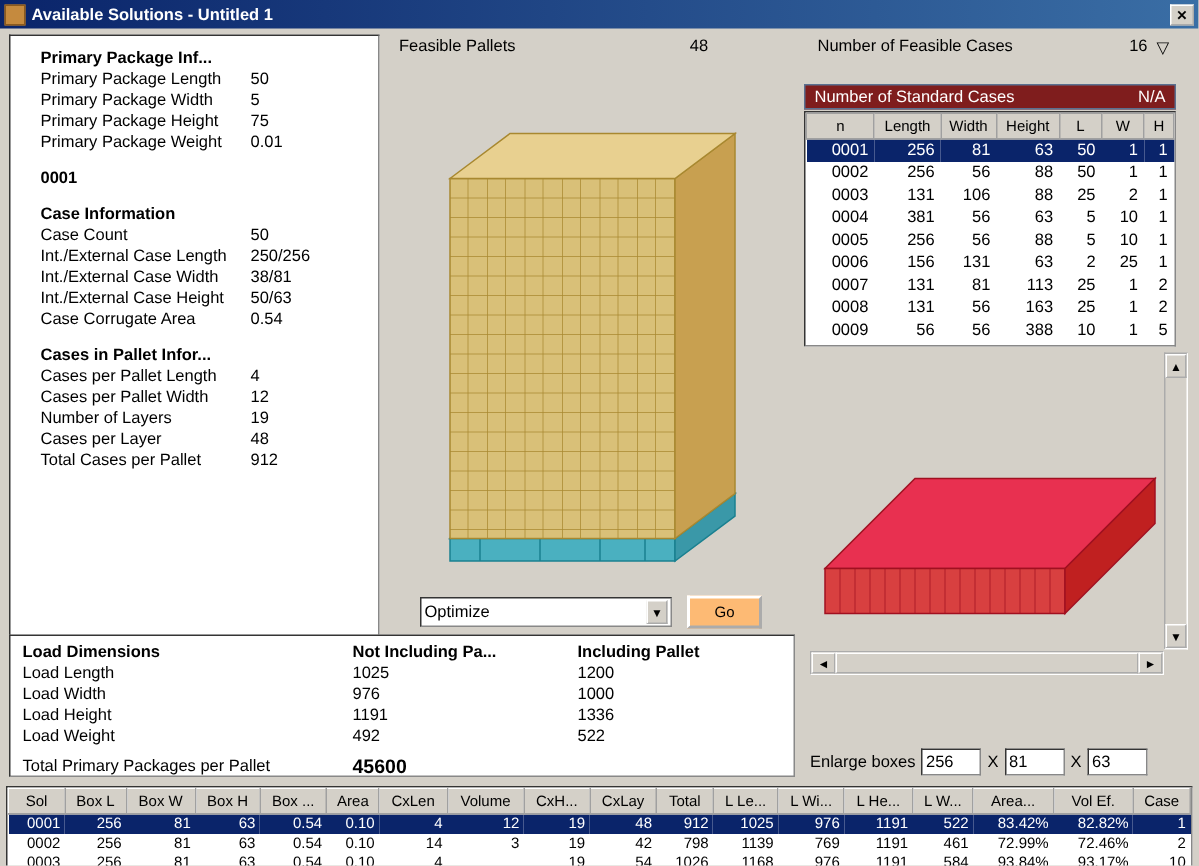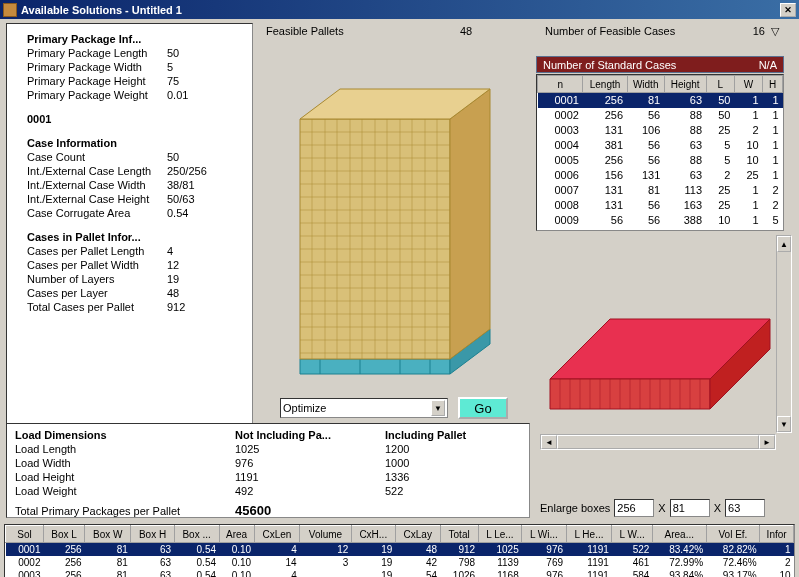--- a/index.html
+++ b/index.html
@@ -50,21 +50,21 @@
 .vscroll { position: absolute; top: 216px; left: 776px; width: 16px; height: 198px; background: #d4d0c8; border: 1px inset #fff;}
 .sbbtn { height: 16px; width:100%; background:#d4d0c8; border:1px outset #fff; font-size:8px; display:flex; align-items:center; justify-content:center;}
 .hscroll { position: absolute; top: 415px; left: 540px; width: 236px; height: 16px; background: #d4d0c8; border: 1px inset #fff; display:flex;}
 .hscroll .sbbtn{ width:16px; height:100%;}
 .hscroll .thumb{ flex:1; background:#d4d0c8; border:1px outset #fff;}
 
 
 .opt-row { position: absolute; top: 378px; left: 260px; width: 270px; height: 22px; display: flex; gap: 10px; align-items: center; margin-left: 20px;}
 .opt-row select, .opt-row .combo { width: 168px; height: 20px; background:#fff; border:1px inset #888; padding:0 2px; font-size:11px; display:flex; align-items:center; justify-content:space-between;}
 .opt-row .combo .arr{ width:14px; height:16px; background:#d4d0c8; border:1px outset #fff; font-size:8px; display:flex; align-items:center; justify-content:center;}
-.go-btn { width: 50px; height: 22px; background: #5eead4; border: 2px outset #fff; font-size:13px; cursor:pointer;}
+.go-btn { width: 50px; height: 22px; background: #fdba74; border: 2px outset #fff; font-size:10px; cursor:pointer;}
 
 
 .load-panel { position: absolute; top: 404px; left: 6px; width: 524px; height: 95px; background: #fff; border: 1px inset #888; padding: 4px 8px; font-size: 11px; line-height: 14px;}
 .load-panel .hrow { display:flex; font-weight:bold;}
 .load-panel .drow { display:flex;}
 .load-panel .c1 { width: 220px;}
 .load-panel .c2 { width: 150px;}
 .load-panel .c3 { width: 120px;}
 .load-panel .total-row { margin-top:6px; display:flex;}
 .load-panel .total-row .c1 { font-size:11px;}
@@ -426,21 +426,21 @@
             <th>Volume</th>
             <th>CxH...</th>
             <th>CxLay</th>
             <th>Total</th>
             <th>L Le...</th>
             <th>L Wi...</th>
             <th>L He...</th>
             <th>L W...</th>
             <th>Area...</th>
             <th>Vol Ef.</th>
-            <th>Infor</th>
+            <th>Case</th>
           </tr>
         </thead>
         <tbody id="sol-body">
           <tr class="sel">
             <td>0001</td>
             <td>256</td>
             <td>81</td>
             <td>63</td>
             <td>0.54</td>
             <td>0.10</td>

